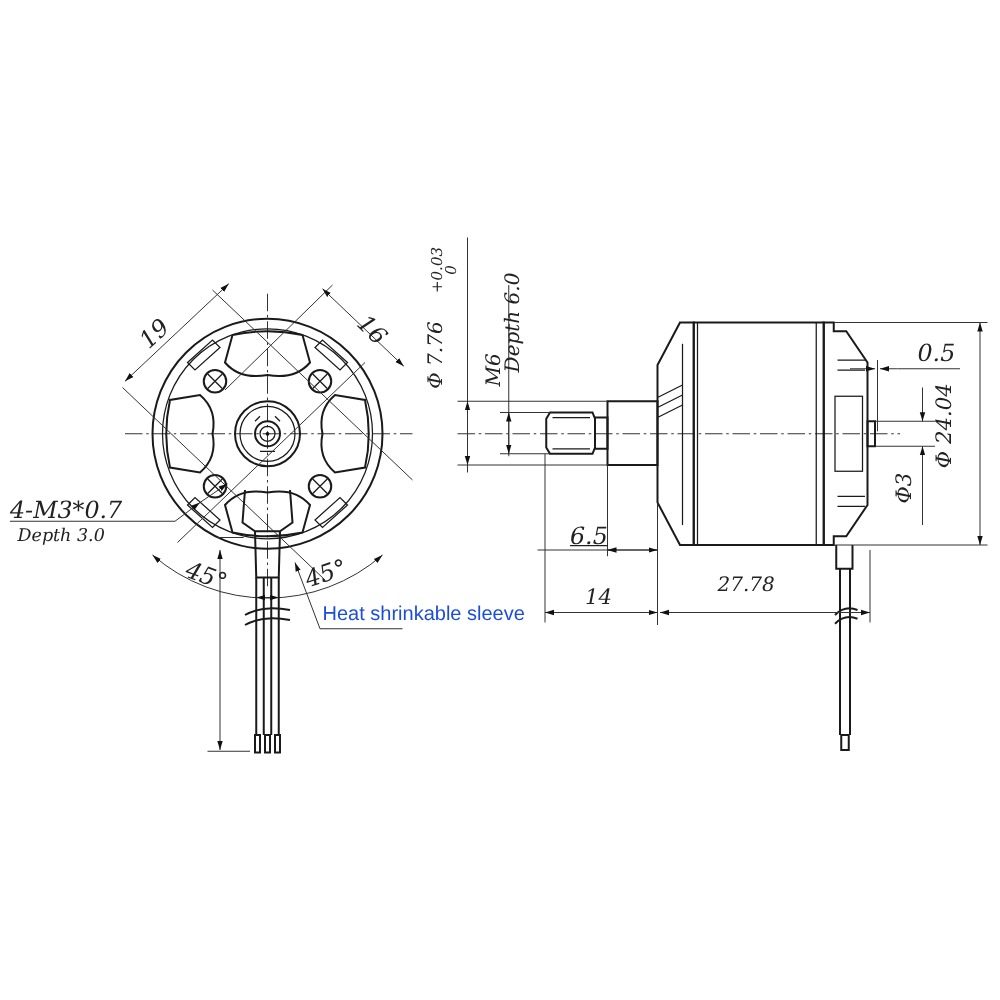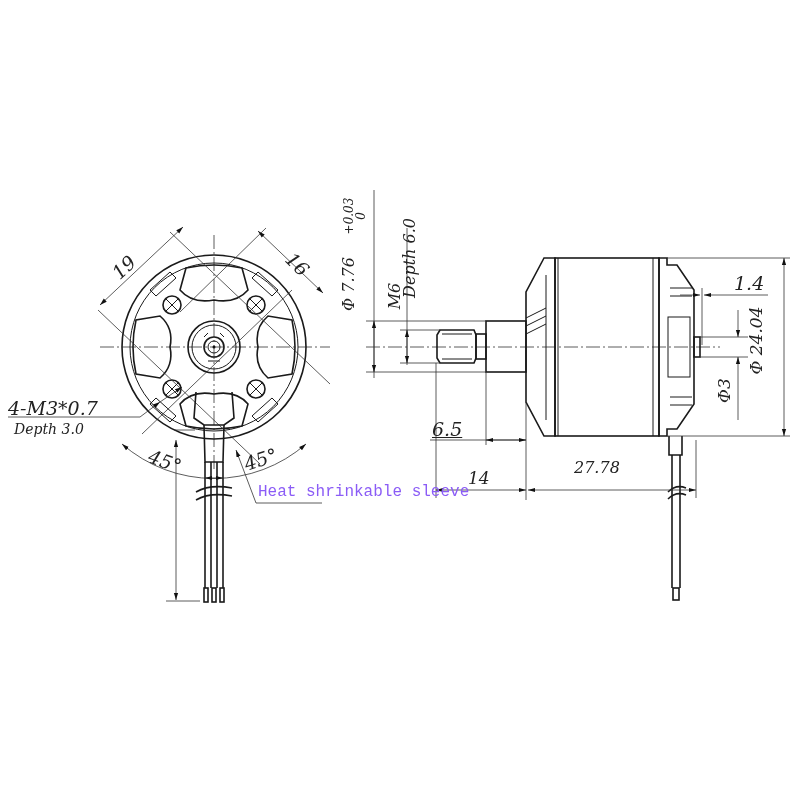--- a/index.html
+++ b/index.html
@@ -3,21 +3,21 @@
 <meta charset="utf-8">
 <style>
   html,body{margin:0;padding:0;background:#fff;}
   #canvas{position:relative;width:800px;height:800px;background:#fff;overflow:hidden;}
   svg{position:absolute;left:0;top:0;}
   .ln{stroke:#1a1a1a;stroke-width:1.6;fill:none;}
   .th{stroke:#1a1a1a;stroke-width:1;fill:none;}
   .dim{stroke:#333;stroke-width:0.8;fill:none;}
   .ctr{stroke:#333;stroke-width:0.8;fill:none;stroke-dasharray:14 3 2 3;}
   .lbl{position:absolute;font-family:"DejaVu Serif",serif;font-style:italic;color:#222;font-size:19px;white-space:nowrap;line-height:1;}
-  .note{position:absolute;font-family:Liberation Mono, monospace;color:#8b5cf6;font-size:16px;white-space:nowrap;line-height:1;}
+  .note{position:absolute;font-family:Liberation Sans, sans-serif;color:#1d4ed8;font-size:16px;white-space:nowrap;line-height:1;}
 </style>
 </head>
 <body>
 
 <div id="canvas">
 <svg width="800" height="800" viewBox="0 0 800 800">
   <defs>
     <marker id="ar" viewBox="0 0 10 10" refX="10" refY="5" markerWidth="9" markerHeight="9" orient="auto-start-reverse">
       <path d="M0,2 L10,5 L0,8 z" fill="#111"></path>
     </marker>
@@ -170,19 +170,19 @@
 <span class="lbl" style="left:14px;top:422px;font-size:14px;">Depth 3.0</span>
 <span class="lbl" style="left:148px;top:452px;transform:rotate(20deg);">45°</span>
 <span class="lbl" style="left:244px;top:450px;transform:rotate(-18deg);">45°</span>
 <span class="note" style="left:258px;top:484px;">Heat shrinkable sleeve</span>
 
 <span class="lbl" style="left:322px;top:276px;transform:rotate(-90deg);font-size:16px;">Φ 7.76</span>
 <span class="lbl" style="left:331px;top:210px;transform:rotate(-90deg);font-size:12px;">+0.03</span>
 <span class="lbl" style="left:357px;top:210px;transform:rotate(-90deg);font-size:12px;">0</span>
 <span class="lbl" style="left:382px;top:288px;transform:rotate(-90deg);font-size:16px;">M6</span>
 <span class="lbl" style="left:370px;top:250px;transform:rotate(-90deg);font-size:16px;">Depth 6.0</span>
-<span class="lbl" style="left:432px;top:420px;text-decoration:underline;">6.5</span>
+<span class="lbl" style="left:456px;top:420px;text-decoration:underline;">6.5</span>
 <span class="lbl" style="left:468px;top:470px;font-size:17px;">14</span>
 <span class="lbl" style="left:574px;top:460px;font-size:16px;">27.78</span>
-<span class="lbl" style="left:734px;top:274px;">1.4</span>
+<span class="lbl" style="left:734px;top:274px;">0.5</span>
 <span class="lbl" style="left:712px;top:382px;transform:rotate(-90deg);font-size:17px;">Φ3</span>
 <span class="lbl" style="left:722px;top:332px;transform:rotate(-90deg);font-size:17px;">Φ 24.04</span>
 </div>
 
 </body></html>

